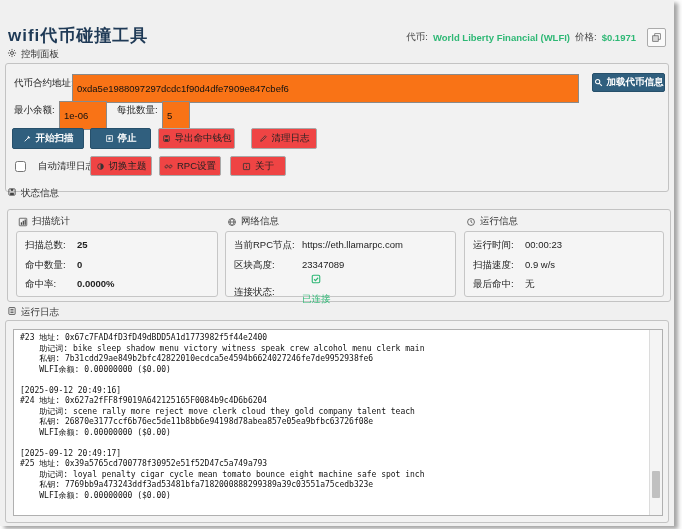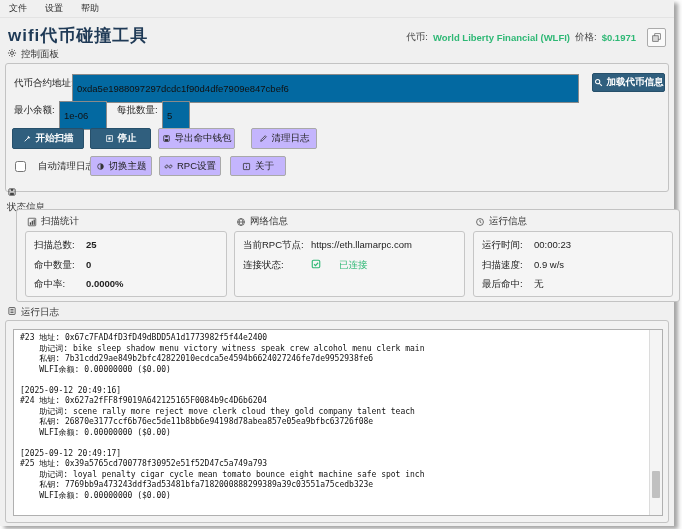--- a/index.html
+++ b/index.html
@@ -27,64 +27,59 @@
     border:1px solid #ababab; border-radius:2px; display:flex;
     align-items:center; justify-content:center; padding:0; cursor:pointer; }
   
   .seclabel { position:absolute; display:flex; align-items:flex-start; gap:4px;
     font-size:9.5px; color:#333; }
   .seclabel svg { flex:none; }
   
   .groupbox { position:absolute; border:1px solid #c3c3c3; border-radius:3px;
     background:#f2f2f2; }
   .flabel { position:absolute; font-size:9.5px; color:#222; white-space:nowrap; }
-  .tinput { position:absolute; height:29px; border:1px solid #8a8a8a; background:#0369a1;
+  .tinput { position:absolute; height:29px; border:1px solid #8a8a8a; background:#f97316;
     font-size:9.5px; padding:8px 4px; font-family:inherit; color:#111; }
   .btn { position:absolute; display:inline-flex; align-items:center; justify-content:center;
     gap:4px; font-size:9.5px; border-radius:2px; cursor:pointer;
     font-family:inherit; white-space:nowrap; }
   .btn-dark { background:var(--color-dark_button,#305f7e); color:#fff; font-weight:bold;
     border:1px solid var(--color-dark_button_border,#27506b); }
-  .btn-light { background:#c4b5fd; color:#222; border:1px solid #a9a9a9; }
+  .btn-light { background:#ef4444; color:#222; border:1px solid #a9a9a9; }
   .cbwrap { position:absolute; display:flex; align-items:center; gap:12px;
     font-size:9.5px; color:#222; cursor:pointer; }
   .cbwrap input { width:11px; height:11px; margin:0; }
   
   .statcol { position:absolute; top:0; height:100%; }
   .stitle { display:flex; align-items:center; gap:4px; font-size:9.5px; color:#333;
     margin:5px 0 3px 2px; }
   .statbox { border:1px solid #c6c6c6; border-radius:3px; background:#f5f5f5;
     padding:3px 8px; height:66px; }
   .srow { display:flex; align-items:center; font-size:9.5px; line-height:19.5px; color:#222; }
   .sl { flex:none; }
   .c1 .sl { width:52px; } .c2 .sl { width:68px; } .c3 .sl { width:52px; }
   .sv { white-space:nowrap; }
-  .connected { display:inline-flex; align-items:center; gap:18px; }
+  .connected { display:inline-flex; align-items:center; gap:5px;flex-direction:column; }
   
   .logwrap { position:absolute; left:7px; top:8px; width:650px; height:187px;
     background:#fff; border:1px solid #b0b0b0; overflow:hidden; }
   .logpre { position:absolute; left:0; top:0; right:13px; bottom:0; padding:3px 6px;
     font-family:"DejaVu Sans Mono","Liberation Mono",monospace; font-size:8px;
     line-height:10.5px; color:#111; white-space:pre; overflow:hidden; }
   .vscroll { position:absolute; right:0; top:0; width:13px; height:100%;
     background:#f4f4f4; border-left:1px solid #dcdcdc; }
   .vthumb { position:absolute; left:2px; width:8px; height:27px; top:76%;
     background:#c0c0c0; border-radius:1px; }
   svg { display:block; }
 </style>
 </head>
 <body>
 
 <div class="app">
 
-  <div class="menubar">
-    <span class="menu-item">文件</span>
-    <span class="menu-item">设置</span>
-    <span class="menu-item">帮助</span>
-  </div>
 
   <div class="title">wifi代币碰撞工具</div>
   <div class="header-right">
     <span class="hlabel">代币:</span>
     <span class="green bold">World Liberty Financial (WLFI)</span>
     <span class="hlabel">价格:</span>
     <span class="green bold">$0.1971</span>
     <button class="mini-btn">
       <svg viewBox="0 0 16 16" width="11" height="11">
         <rect x="5.5" y="2.5" width="8" height="8" fill="#fff" stroke="#555"></rect>
@@ -166,30 +161,30 @@
     </button>
     <button class="btn btn-light" style="left:224px;top:92px;width:56px;height:20px;">
       <svg viewBox="0 0 16 16" width="9" height="9" fill="none" stroke="#333" stroke-width="1.4">
         <rect x="2.5" y="2.5" width="11" height="11" rx="1"></rect>
           <path d="M8 7.2V11M8 4.8v.6"></path>
       </svg>
       <span>关于</span>
     </button>
   </div>
 
-  <div class="seclabel" style="left:7px;top:187px;flex-direction:column;">
+  <div class="seclabel" style="left:7px;top:187px;">
     <svg viewBox="0 0 16 16" width="10" height="10" fill="none" stroke="#444" stroke-width="1.4">
       <rect x="3" y="3" width="10" height="10" rx="1"></rect>
         <rect x="6" y="3" width="4" height="3.2" fill="#444" stroke="none"></rect>
         <rect x="5" y="9" width="6" height="4" fill="#444" stroke="none"></rect>
     </svg>
     <span>状态信息</span>
   </div>
 
-  <div class="groupbox" style="left:16px;top:209px;width:664px;height:93px;">
+  <div class="groupbox" style="left:7px;top:209px;width:664px;height:93px;">
 
     <div class="statcol c1" style="left:8px;width:202px;">
       <div class="stitle">
         <svg viewBox="0 0 16 16" width="10" height="10" fill="none" stroke="#444" stroke-width="1.2">
           <rect x="2" y="2" width="12" height="12" rx="1"></rect>
           <rect x="4.5" y="8.5" width="2" height="4" fill="#444" stroke="none"></rect>
           <rect x="7.5" y="6" width="2" height="6.5" fill="#444" stroke="none"></rect>
           <rect x="10.5" y="4" width="2" height="8.5" fill="#444" stroke="none"></rect>
         </svg>
         <span>扫描统计</span>
@@ -217,20 +212,24 @@
             <path d="M2.5 8h11M8 2.5c-4 3.5-4 7.5 0 11 4-3.5 4-7.5 0-11z"></path>
         </svg>
         <span>网络信息</span>
       </div>
       <div class="statbox">
         <div class="srow">
           <span class="sl">当前RPC节点:</span>
           <span class="sv">https://eth.llamarpc.com</span>
         </div>
         <div class="srow">
+          <span class="sl">区块高度:</span>
+          <span class="sv">23347089</span>
+        </div>
+        <div class="srow">
           <span class="sl">连接状态:</span>
           <span class="sv green connected">
             <svg viewBox="0 0 16 16" width="10" height="10" fill="none" stroke="#2eb875" stroke-width="1.8" style="stroke:var(--color-green,#2eb875)">
               <rect x="2" y="2" width="12" height="12" rx="2"></rect>
                 <path d="M5 8.4l2.2 2.2L11.4 6"></path>
             </svg>
             <span>已连接</span>
           </span>
         </div>
       </div>

